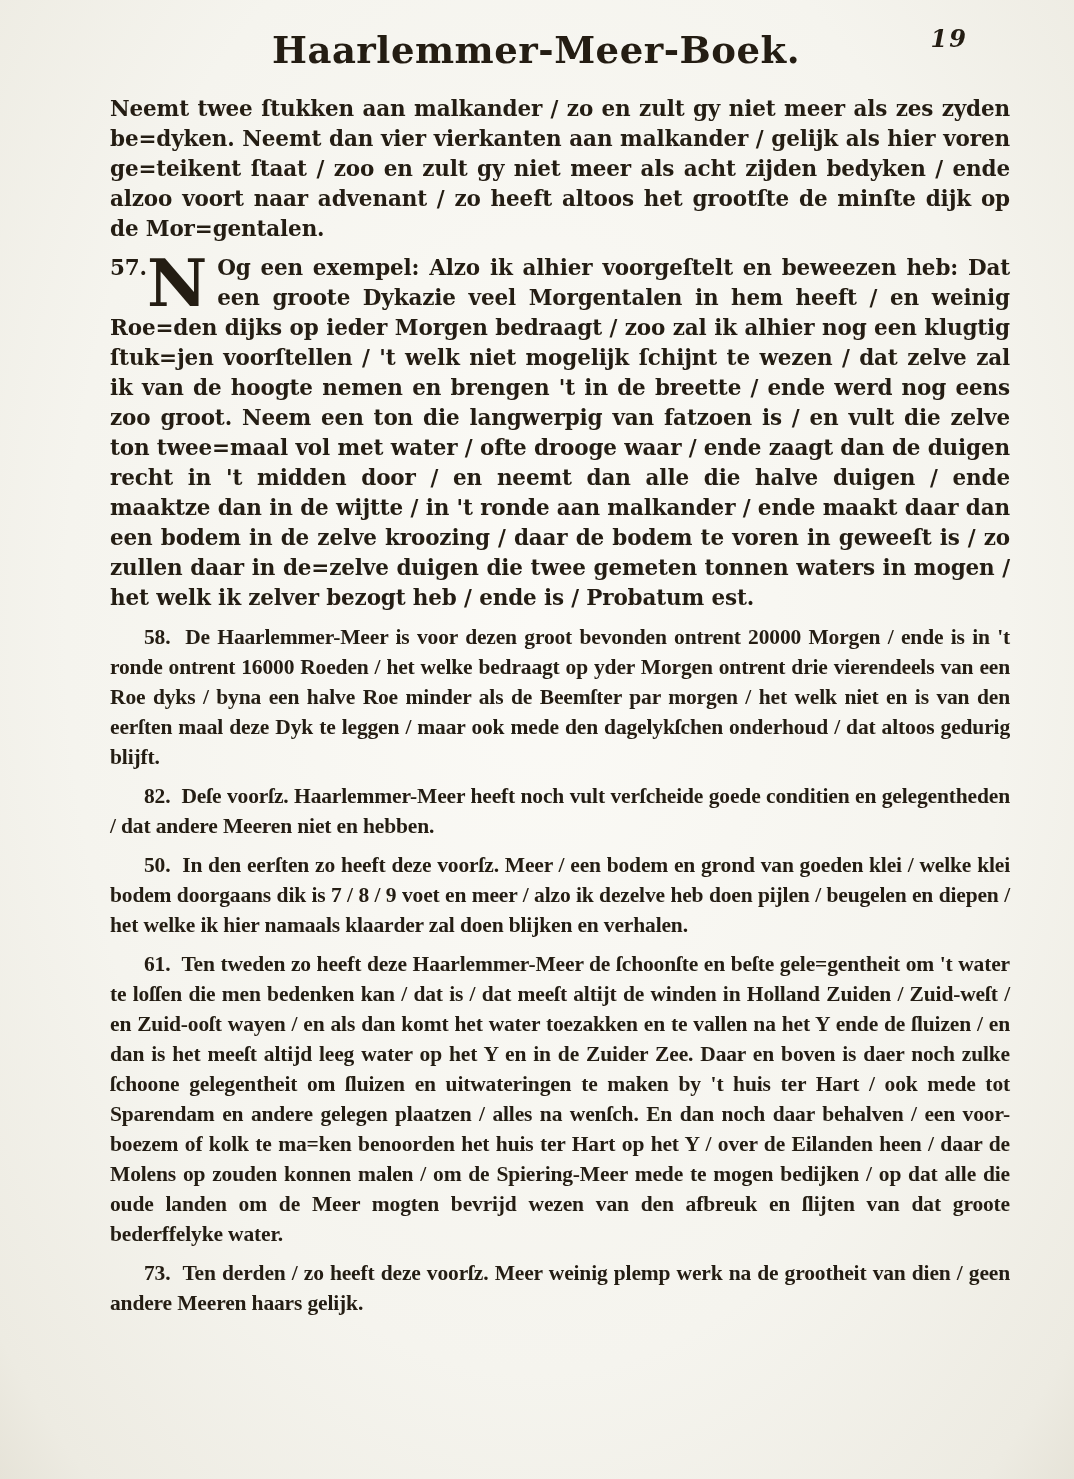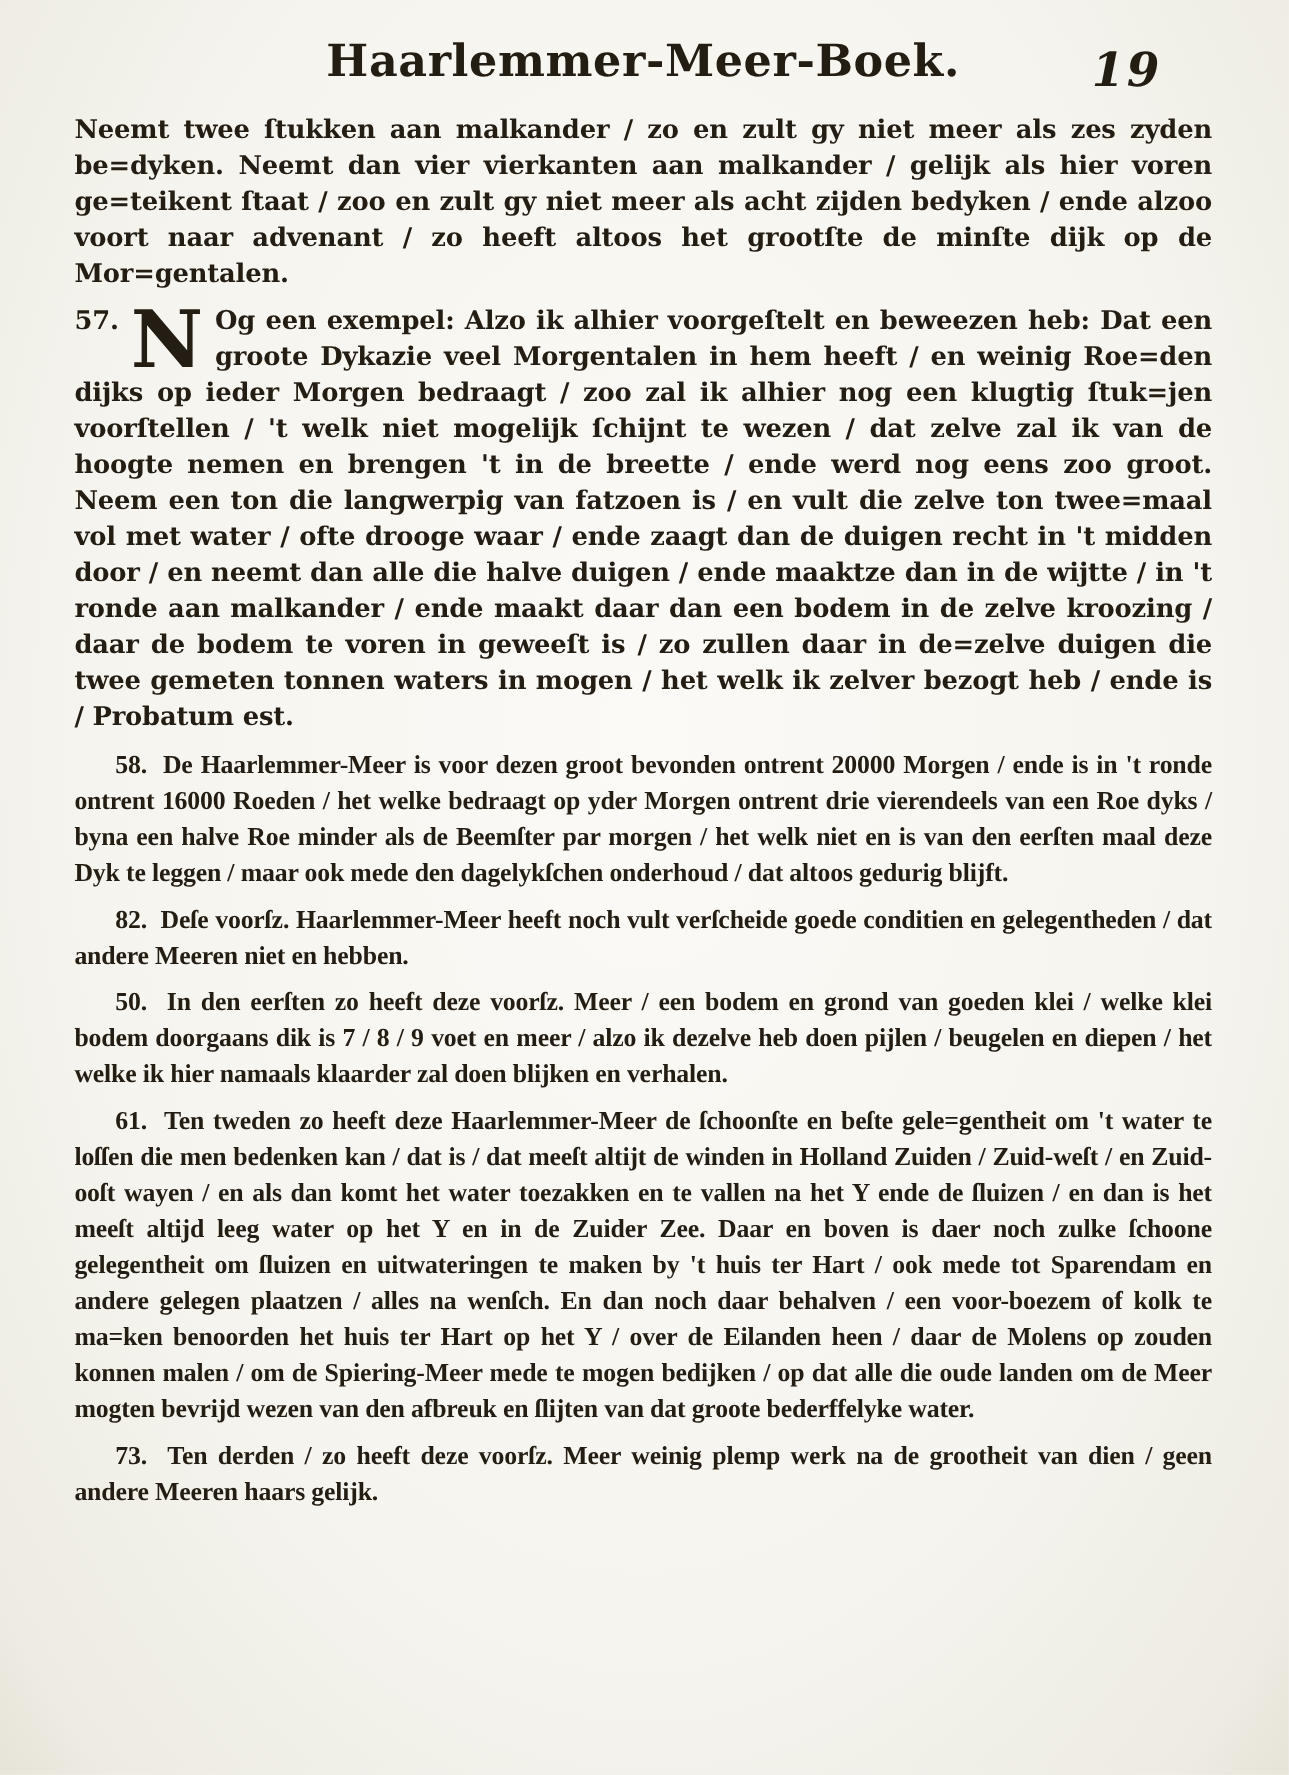--- a/index.html
+++ b/index.html
@@ -29,45 +29,45 @@
   .title {
     display: inline-block;
     font-size: 37px;
     font-weight: bold;
     letter-spacing: 0.5px;
     line-height: 52px;
   }
   .page-number {
     position: absolute;
     right: 42px;
-    top: 12px;
-    font-size: 39px;
+    top: 0;
+    font-size: 24px;
     font-weight: bold;
     font-style: italic;
     letter-spacing: 2px;
   }
 
   .body-text {
     text-align: justify;
     font-size: 21.5px;
     line-height: 30px;
     font-weight: bold;
     letter-spacing: -0.15px;
+    margin-left: 48px;
   }
   p.para { margin: 0 0 9px 0; }
   p.para.indent { text-indent: 34px; font-family: Liberation Serif, serif; }
   p.para:last-child { margin-bottom: 2px; }
 
   .para-num { white-space: pre; }
 
   .drop-group {
     float: left;
     display: flex;
     align-items: flex-start;
-    gap: 10px;
     margin: 0 10px 0 0;
   }
   .drop-group .para-num {
     font-size: 21.5px;
     line-height: 30px;
   }
   .drop-cap {
     font-size: 66px;
     line-height: 56px;
     font-weight: bold;

